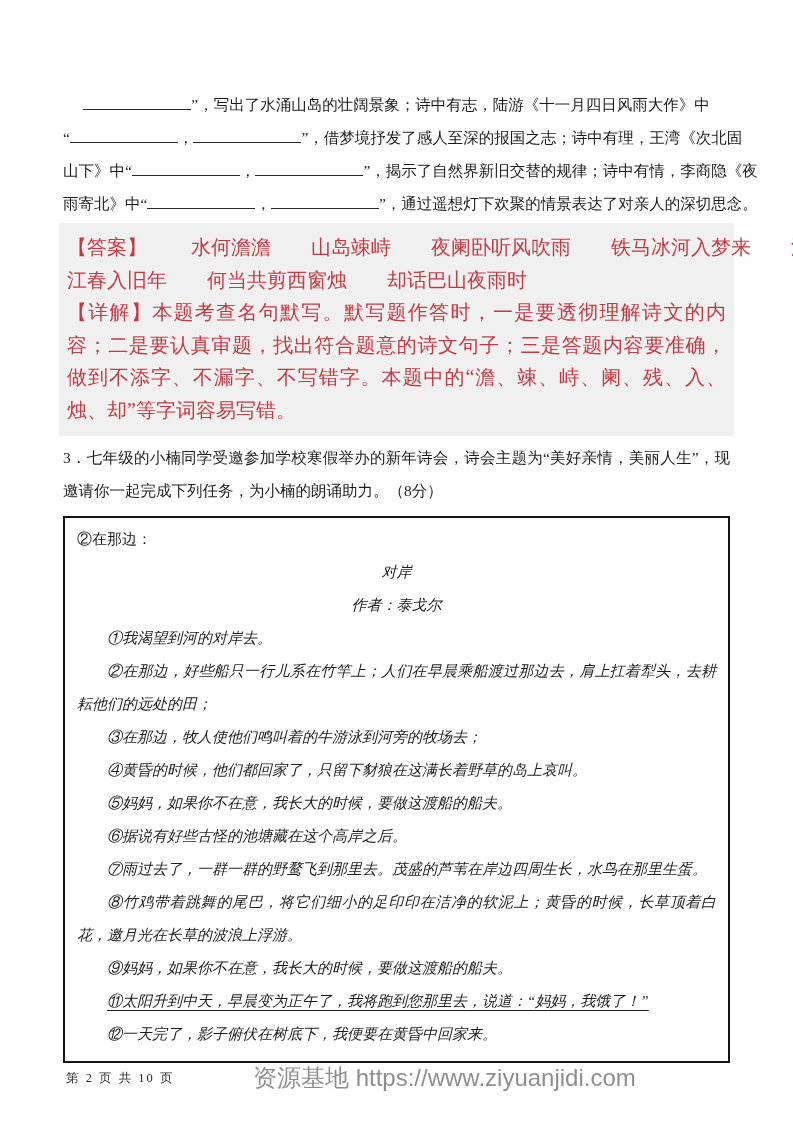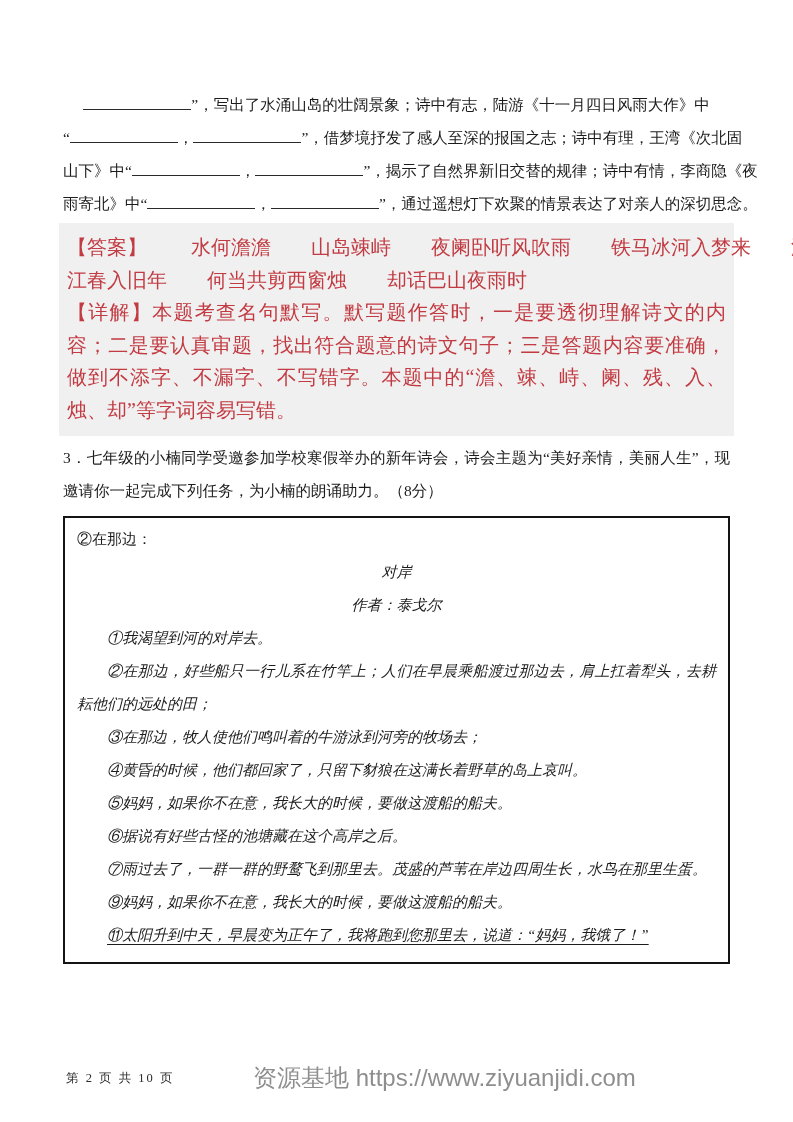--- a/index.html
+++ b/index.html
@@ -100,22 +100,24 @@
       <div class="poem-title">对岸</div>
       <div class="poem-author">作者：泰戈尔</div>
       <div class="stanzas">
           <p class="stanza">①我渴望到河的对岸去。</p>
           <p class="stanza">②在那边，好些船只一行儿系在竹竿上；人们在早晨乘船渡过那边去，肩上扛着犁头，去耕耘他们的远处的田；</p>
           <p class="stanza">③在那边，牧人使他们鸣叫着的牛游泳到河旁的牧场去；</p>
           <p class="stanza">④黄昏的时候，他们都回家了，只留下豺狼在这满长着野草的岛上哀叫。</p>
           <p class="stanza">⑤妈妈，如果你不在意，我长大的时候，要做这渡船的船夫。</p>
           <p class="stanza">⑥据说有好些古怪的池塘藏在这个高岸之后。</p>
           <p class="stanza">⑦雨过去了，一群一群的野鹜飞到那里去。茂盛的芦苇在岸边四周生长，水鸟在那里生蛋。</p>
+          <p class="stanza">⑧竹鸡带着跳舞的尾巴，将它们细小的足印印在洁净的软泥上；黄昏的时候，长草顶着白花，邀月光在长草的波浪上浮游。</p>
           <p class="stanza">⑨妈妈，如果你不在意，我长大的时候，要做这渡船的船夫。</p>
           <p class="stanza underlined">⑪太阳升到中天，早晨变为正午了，我将跑到您那里去，说道：“妈妈，我饿了！”</p>
+          <p class="stanza">⑫一天完了，影子俯伏在树底下，我便要在黄昏中回家来。</p>
         </div>
     </div>
 
   </div>
 
   <div class="footer">
     <span class="page-num">第 2 页 共 10 页</span>
     <span class="watermark">资源基地 https://www.ziyuanjidi.com</span>
   </div>
 </div>

